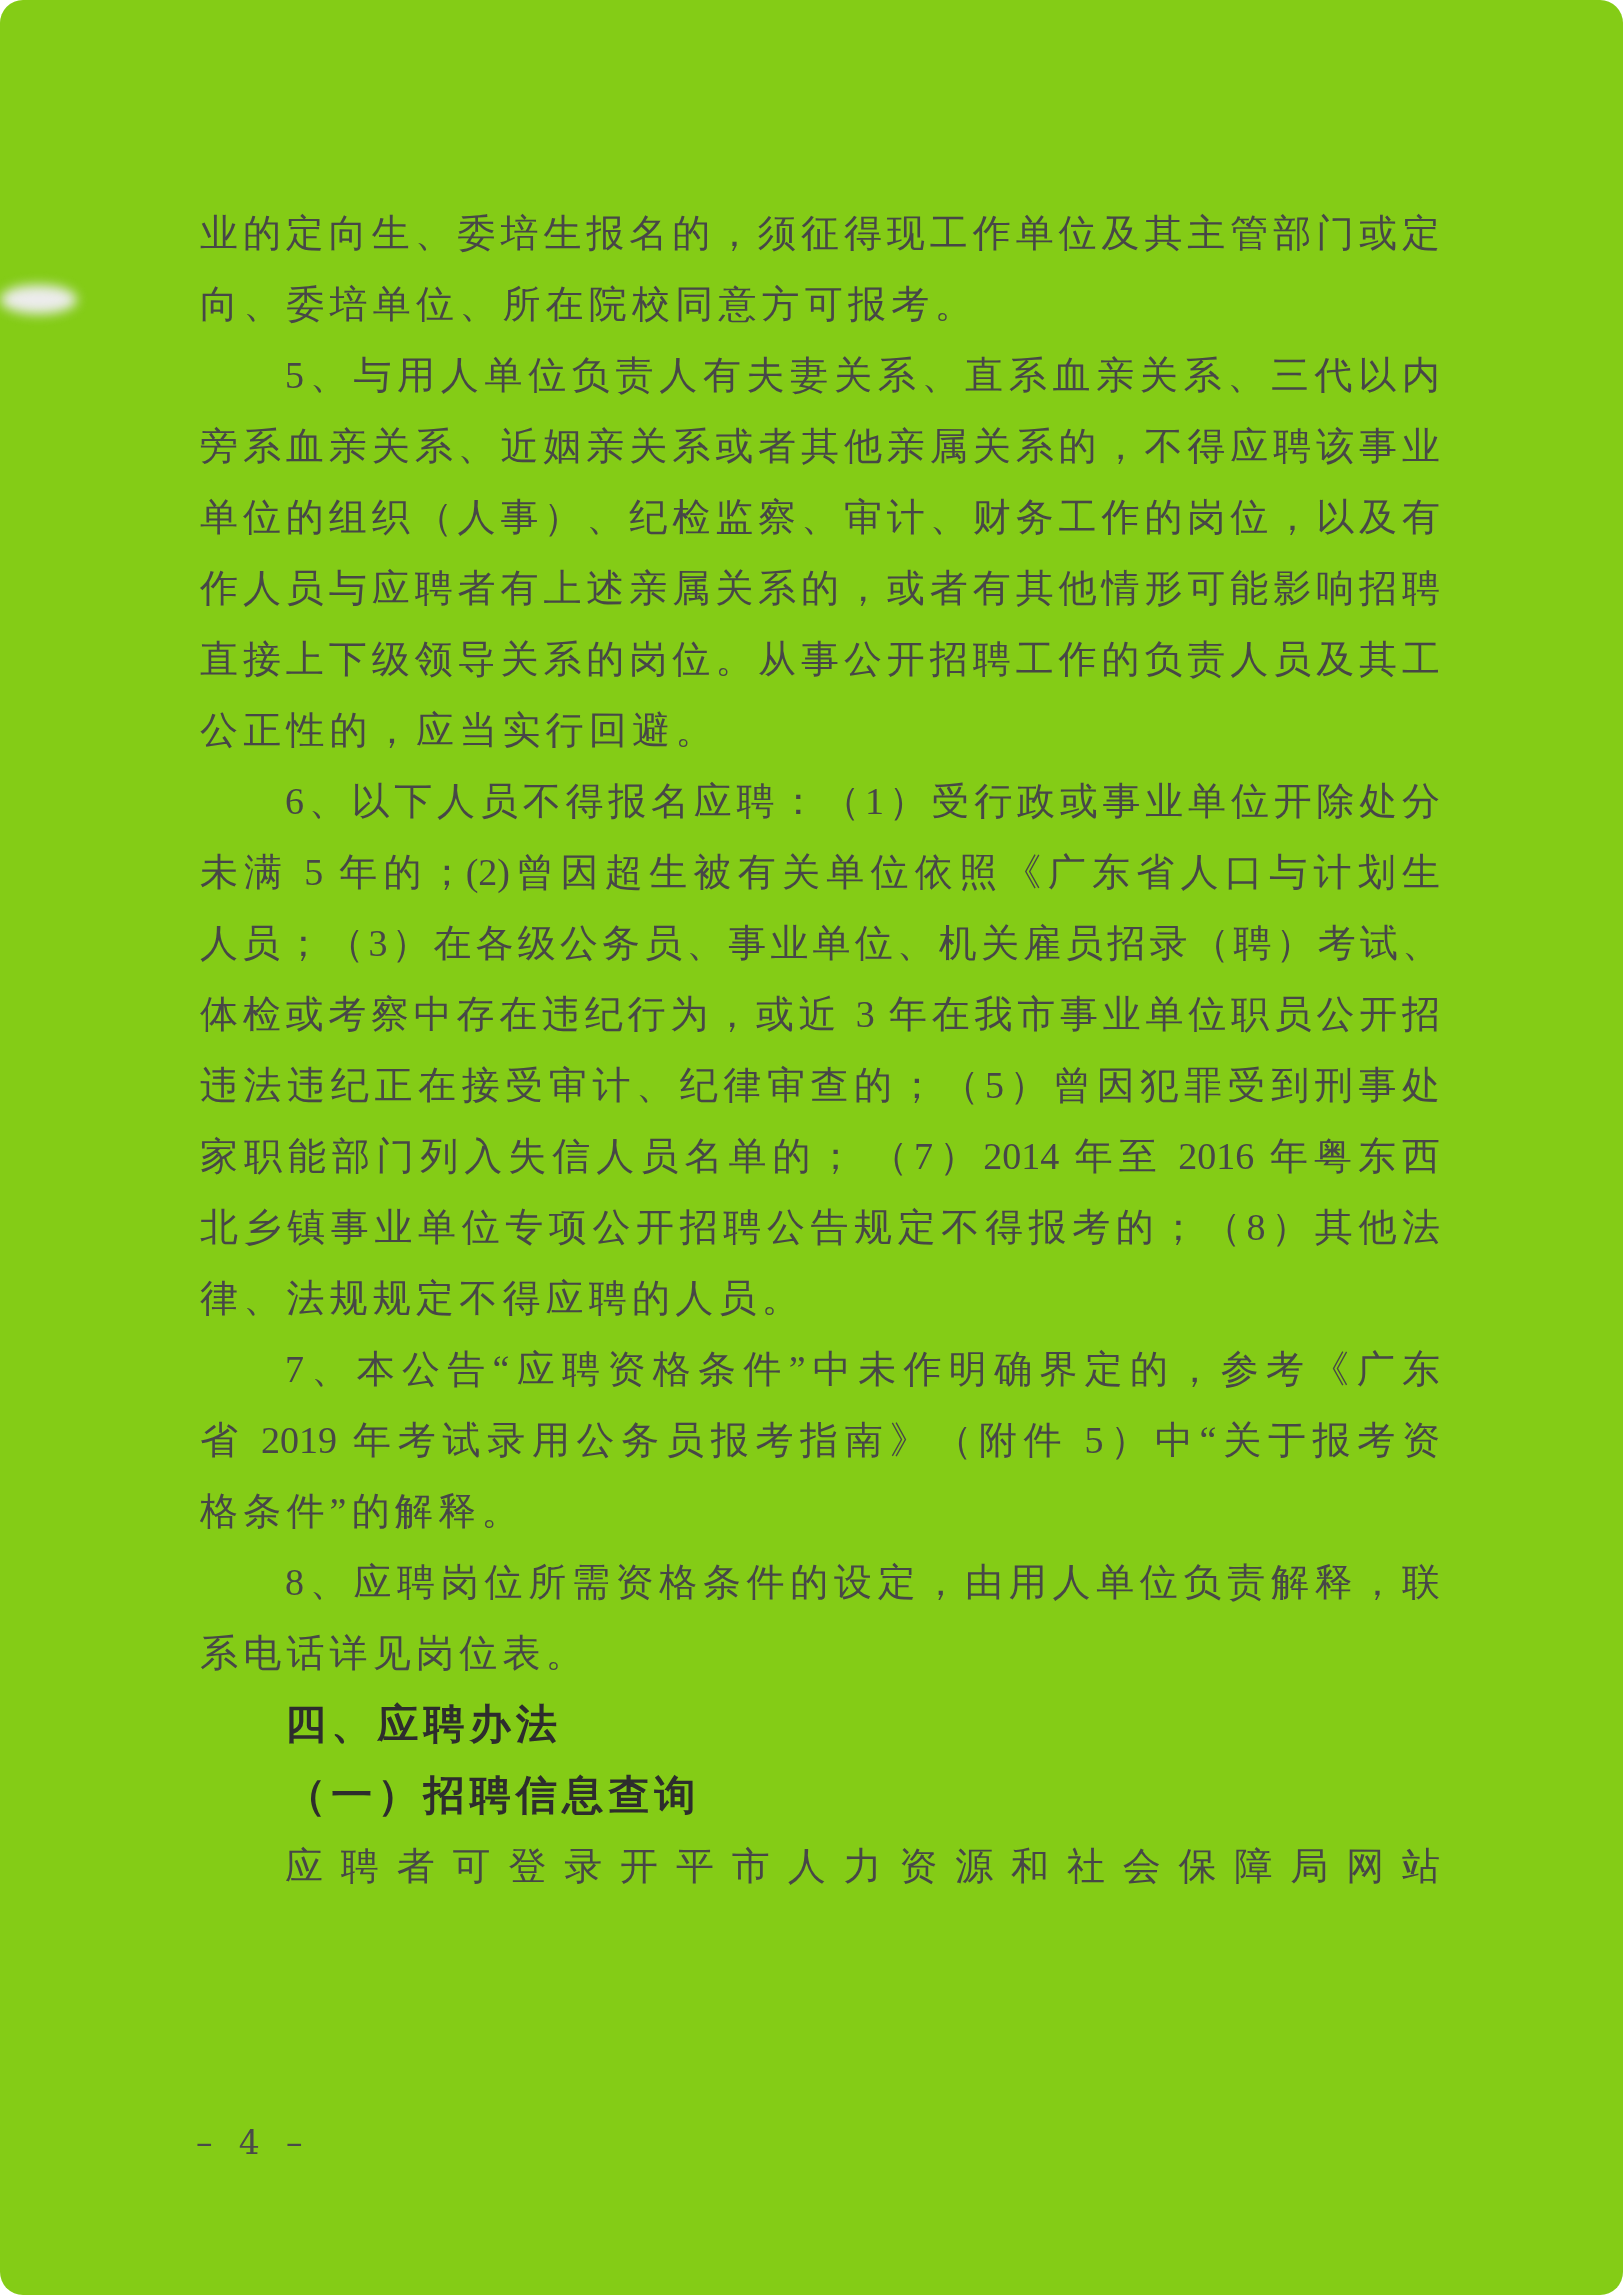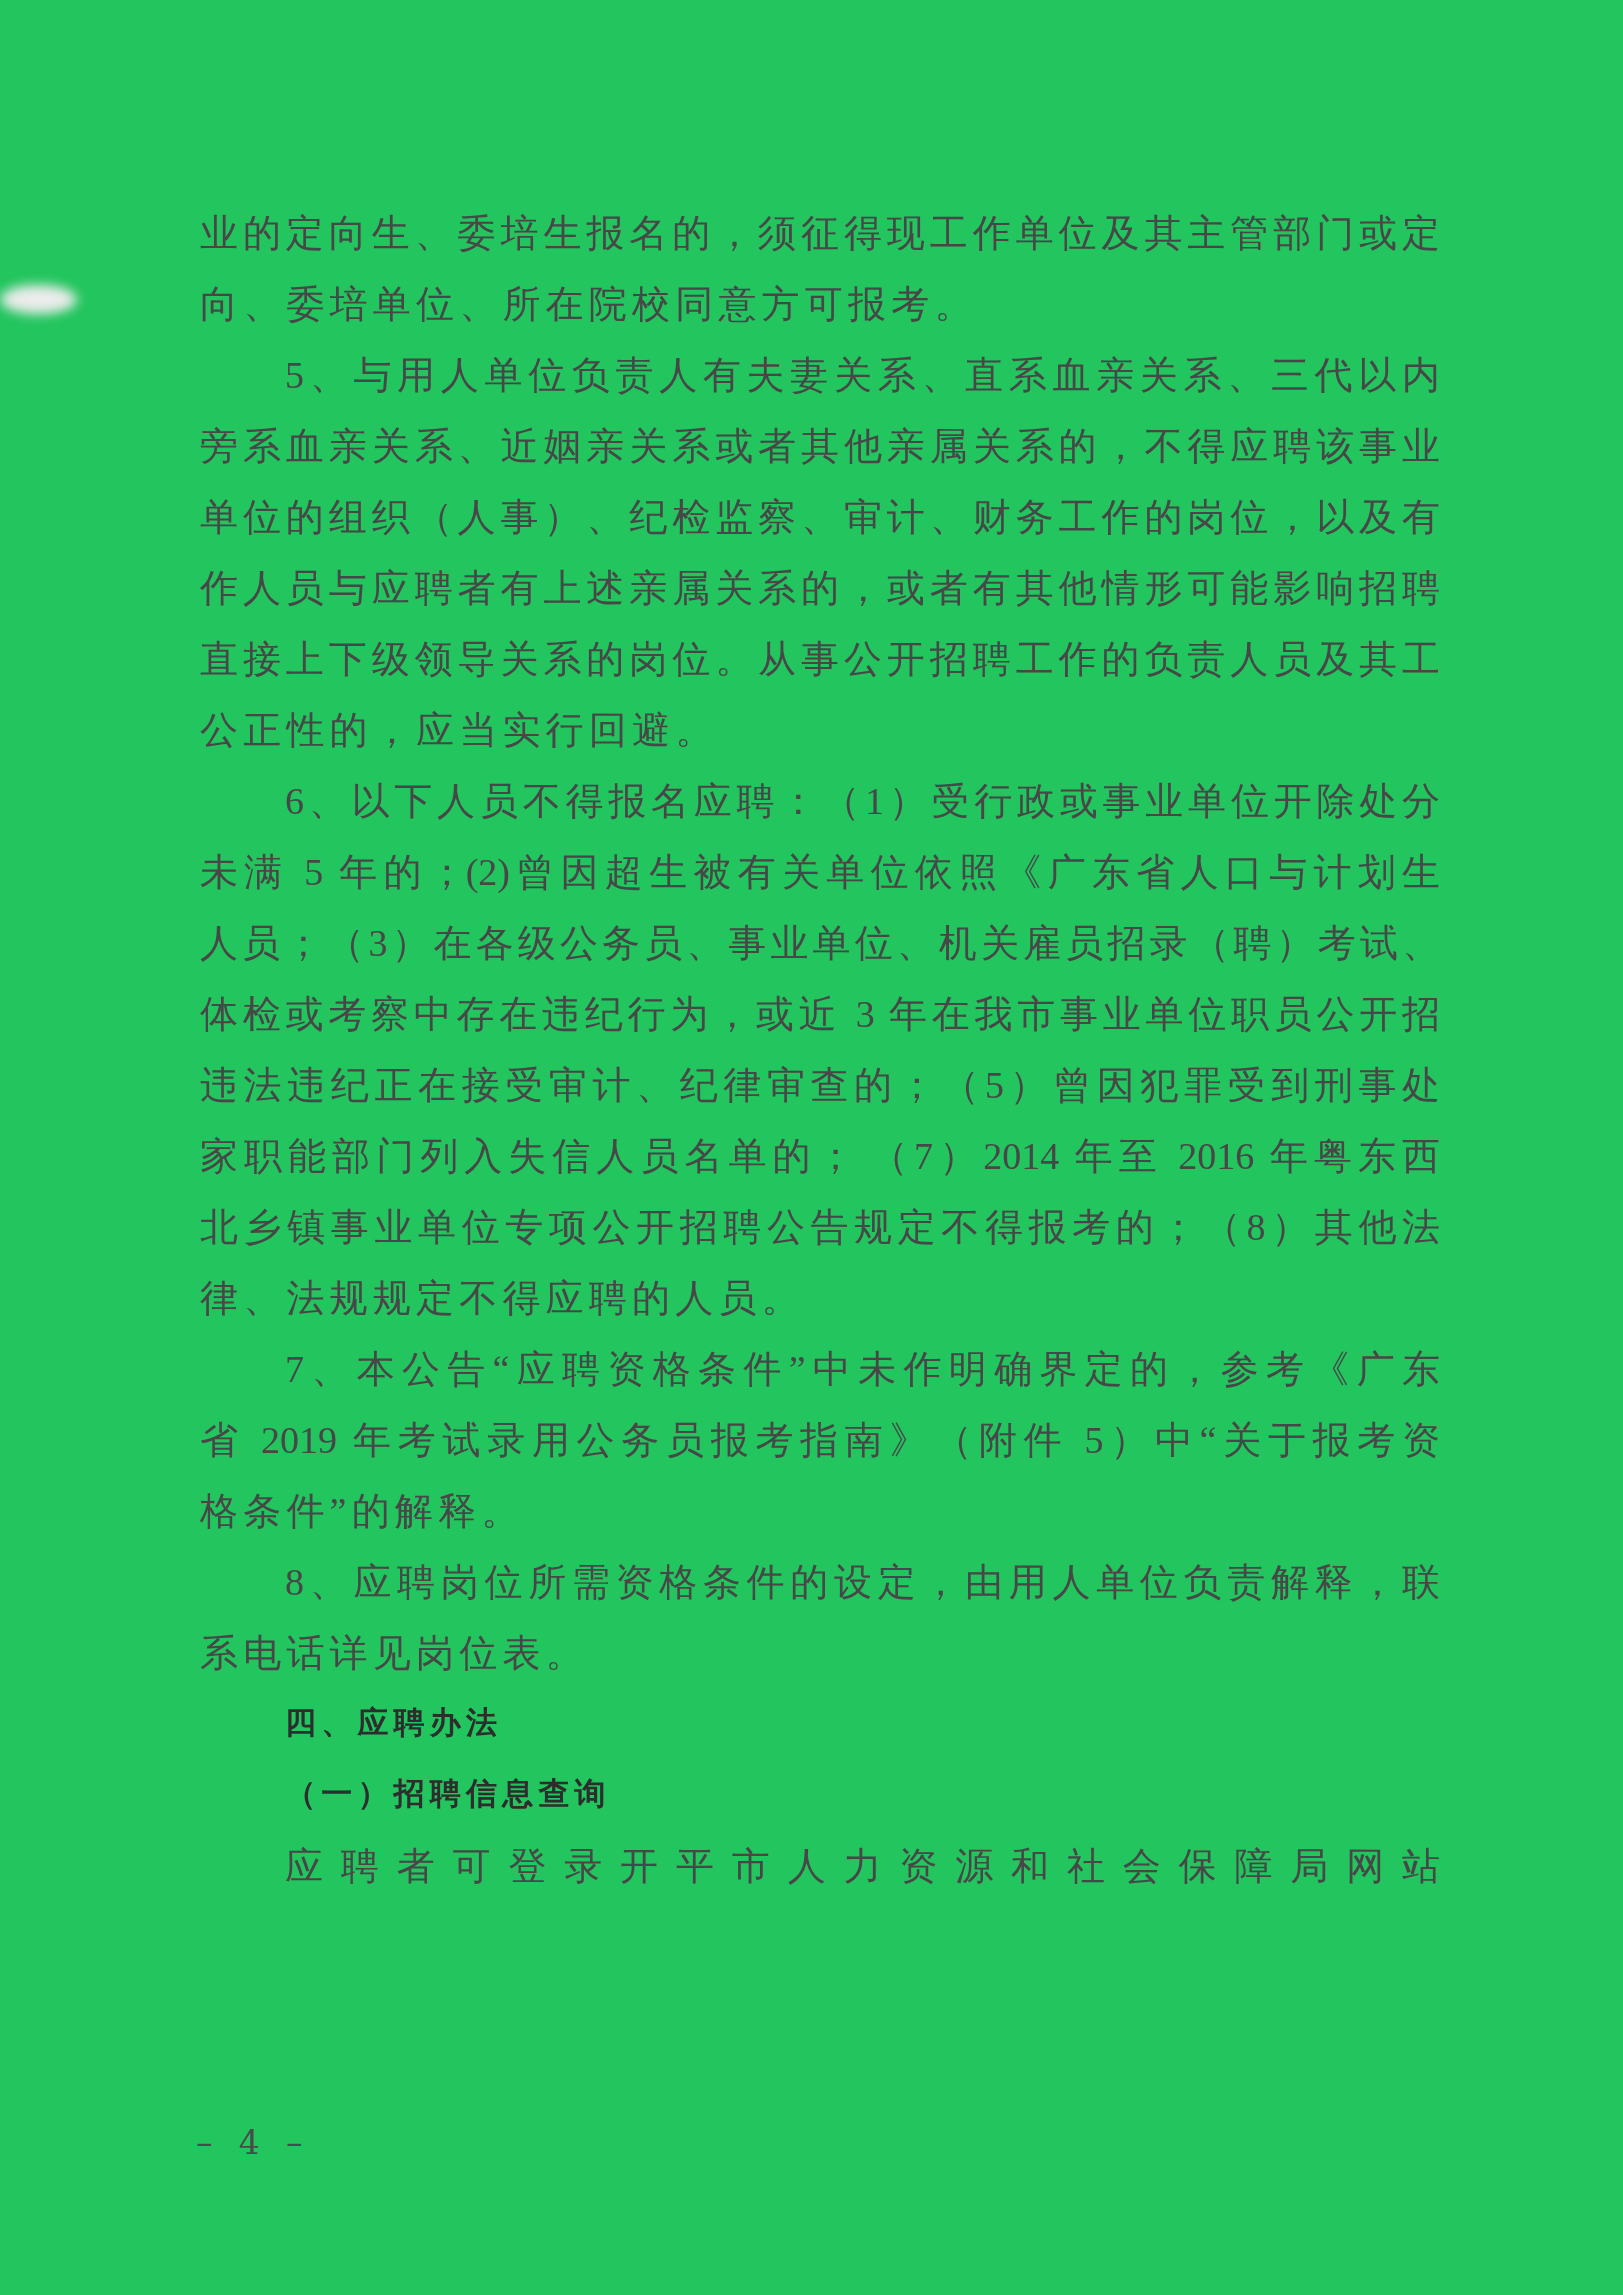--- a/index.html
+++ b/index.html
@@ -4,23 +4,24 @@
 <style>
   html, body {
     margin: 0;
     padding: 0;
     background: #ffffff;
   }
   .page {
     position: relative;
     width: 1623px;
     height: 2295px;
-    background: #22c55e;
+    background: #84cc16;
     overflow: hidden;
     font-family: "Liberation Serif", "DejaVu Serif", serif;
+    border-radius: 23px;
   }
   
   .smudge {
     position: absolute;
     left: 0;
     top: 285px;
     width: 77px;
     height: 29px;
     background: #ececec;
     border-radius: 50%;
@@ -41,23 +42,23 @@
     text-justify: inter-character;
   }
   
   .ln.j { text-align-last: justify; }
   
   .ln.end { letter-spacing: 5.2px; }
   
   .ln.ind { padding-left: 85px; }
   
   .ln.h {
-    font-family: Liberation Mono, monospace;
+    font-family: Liberation Sans, sans-serif;
     font-weight: 700;
-    font-size: 31px;
+    font-size: 41px;
     letter-spacing: 5.2px;
     color: #2d2d2d;
     text-align: left;
   }
   .pagenum {
     position: absolute;
     left: 196px;
     top: 2123px;
     font-size: 33px;
     letter-spacing: 7.9px;

